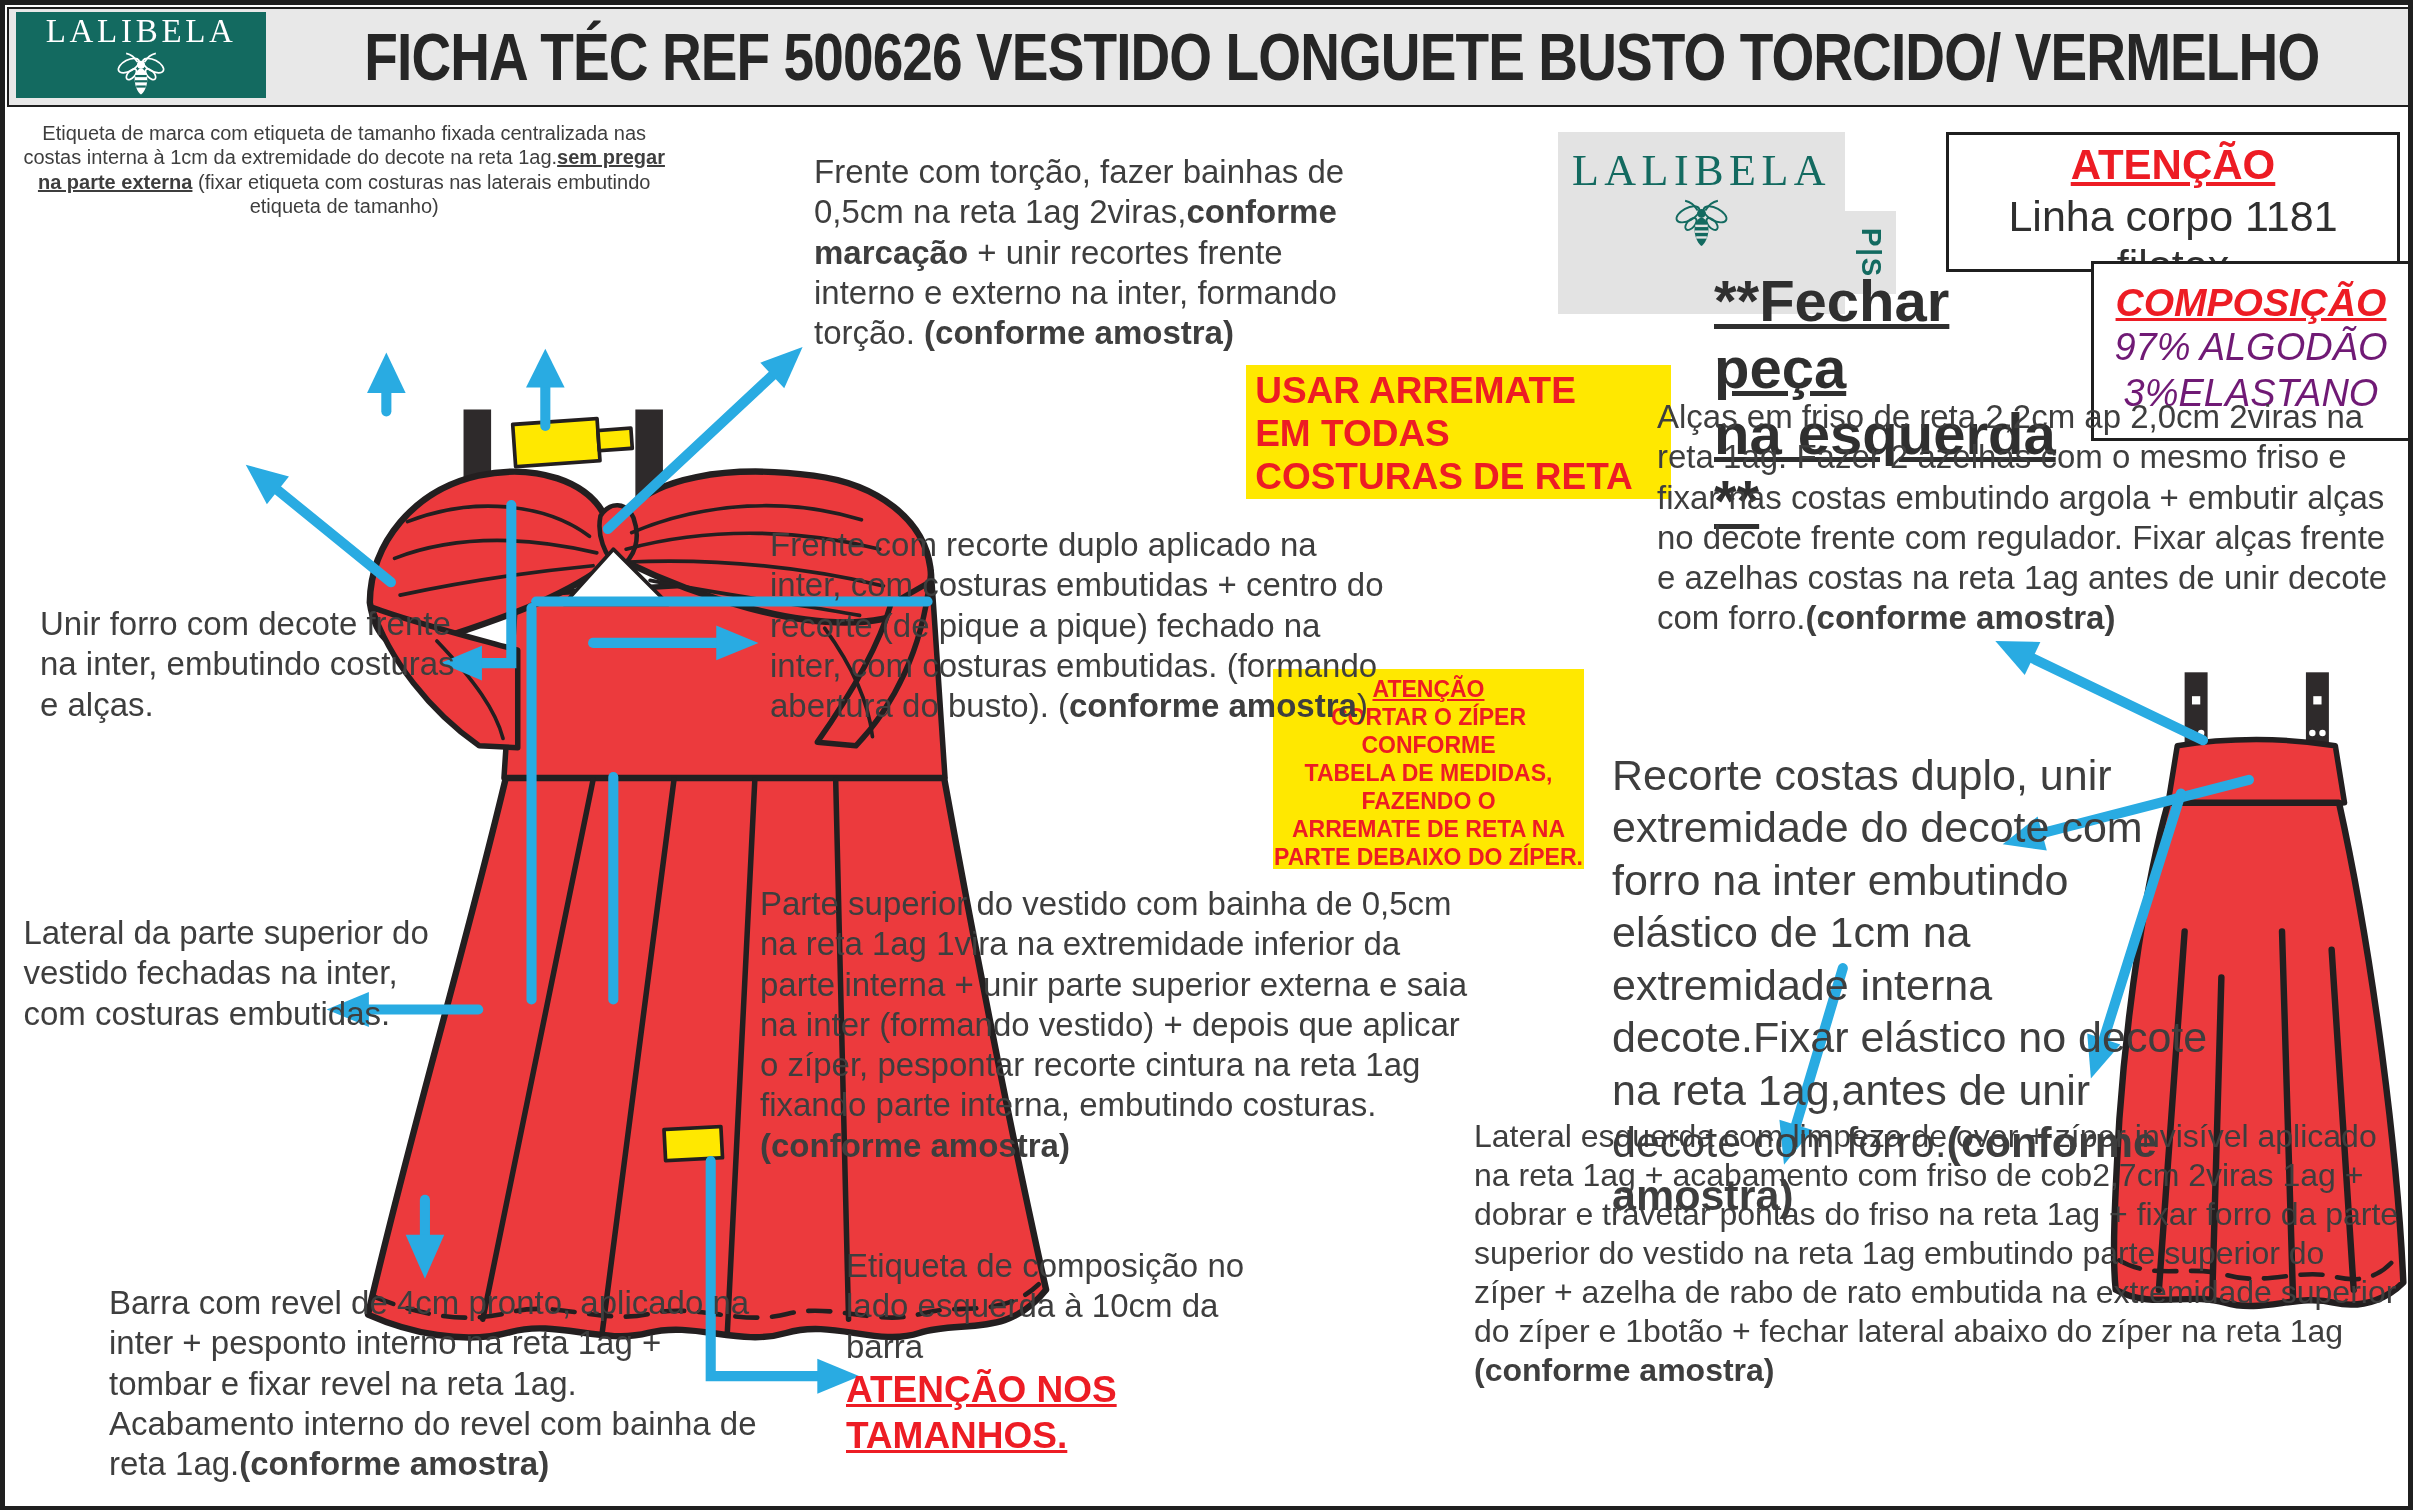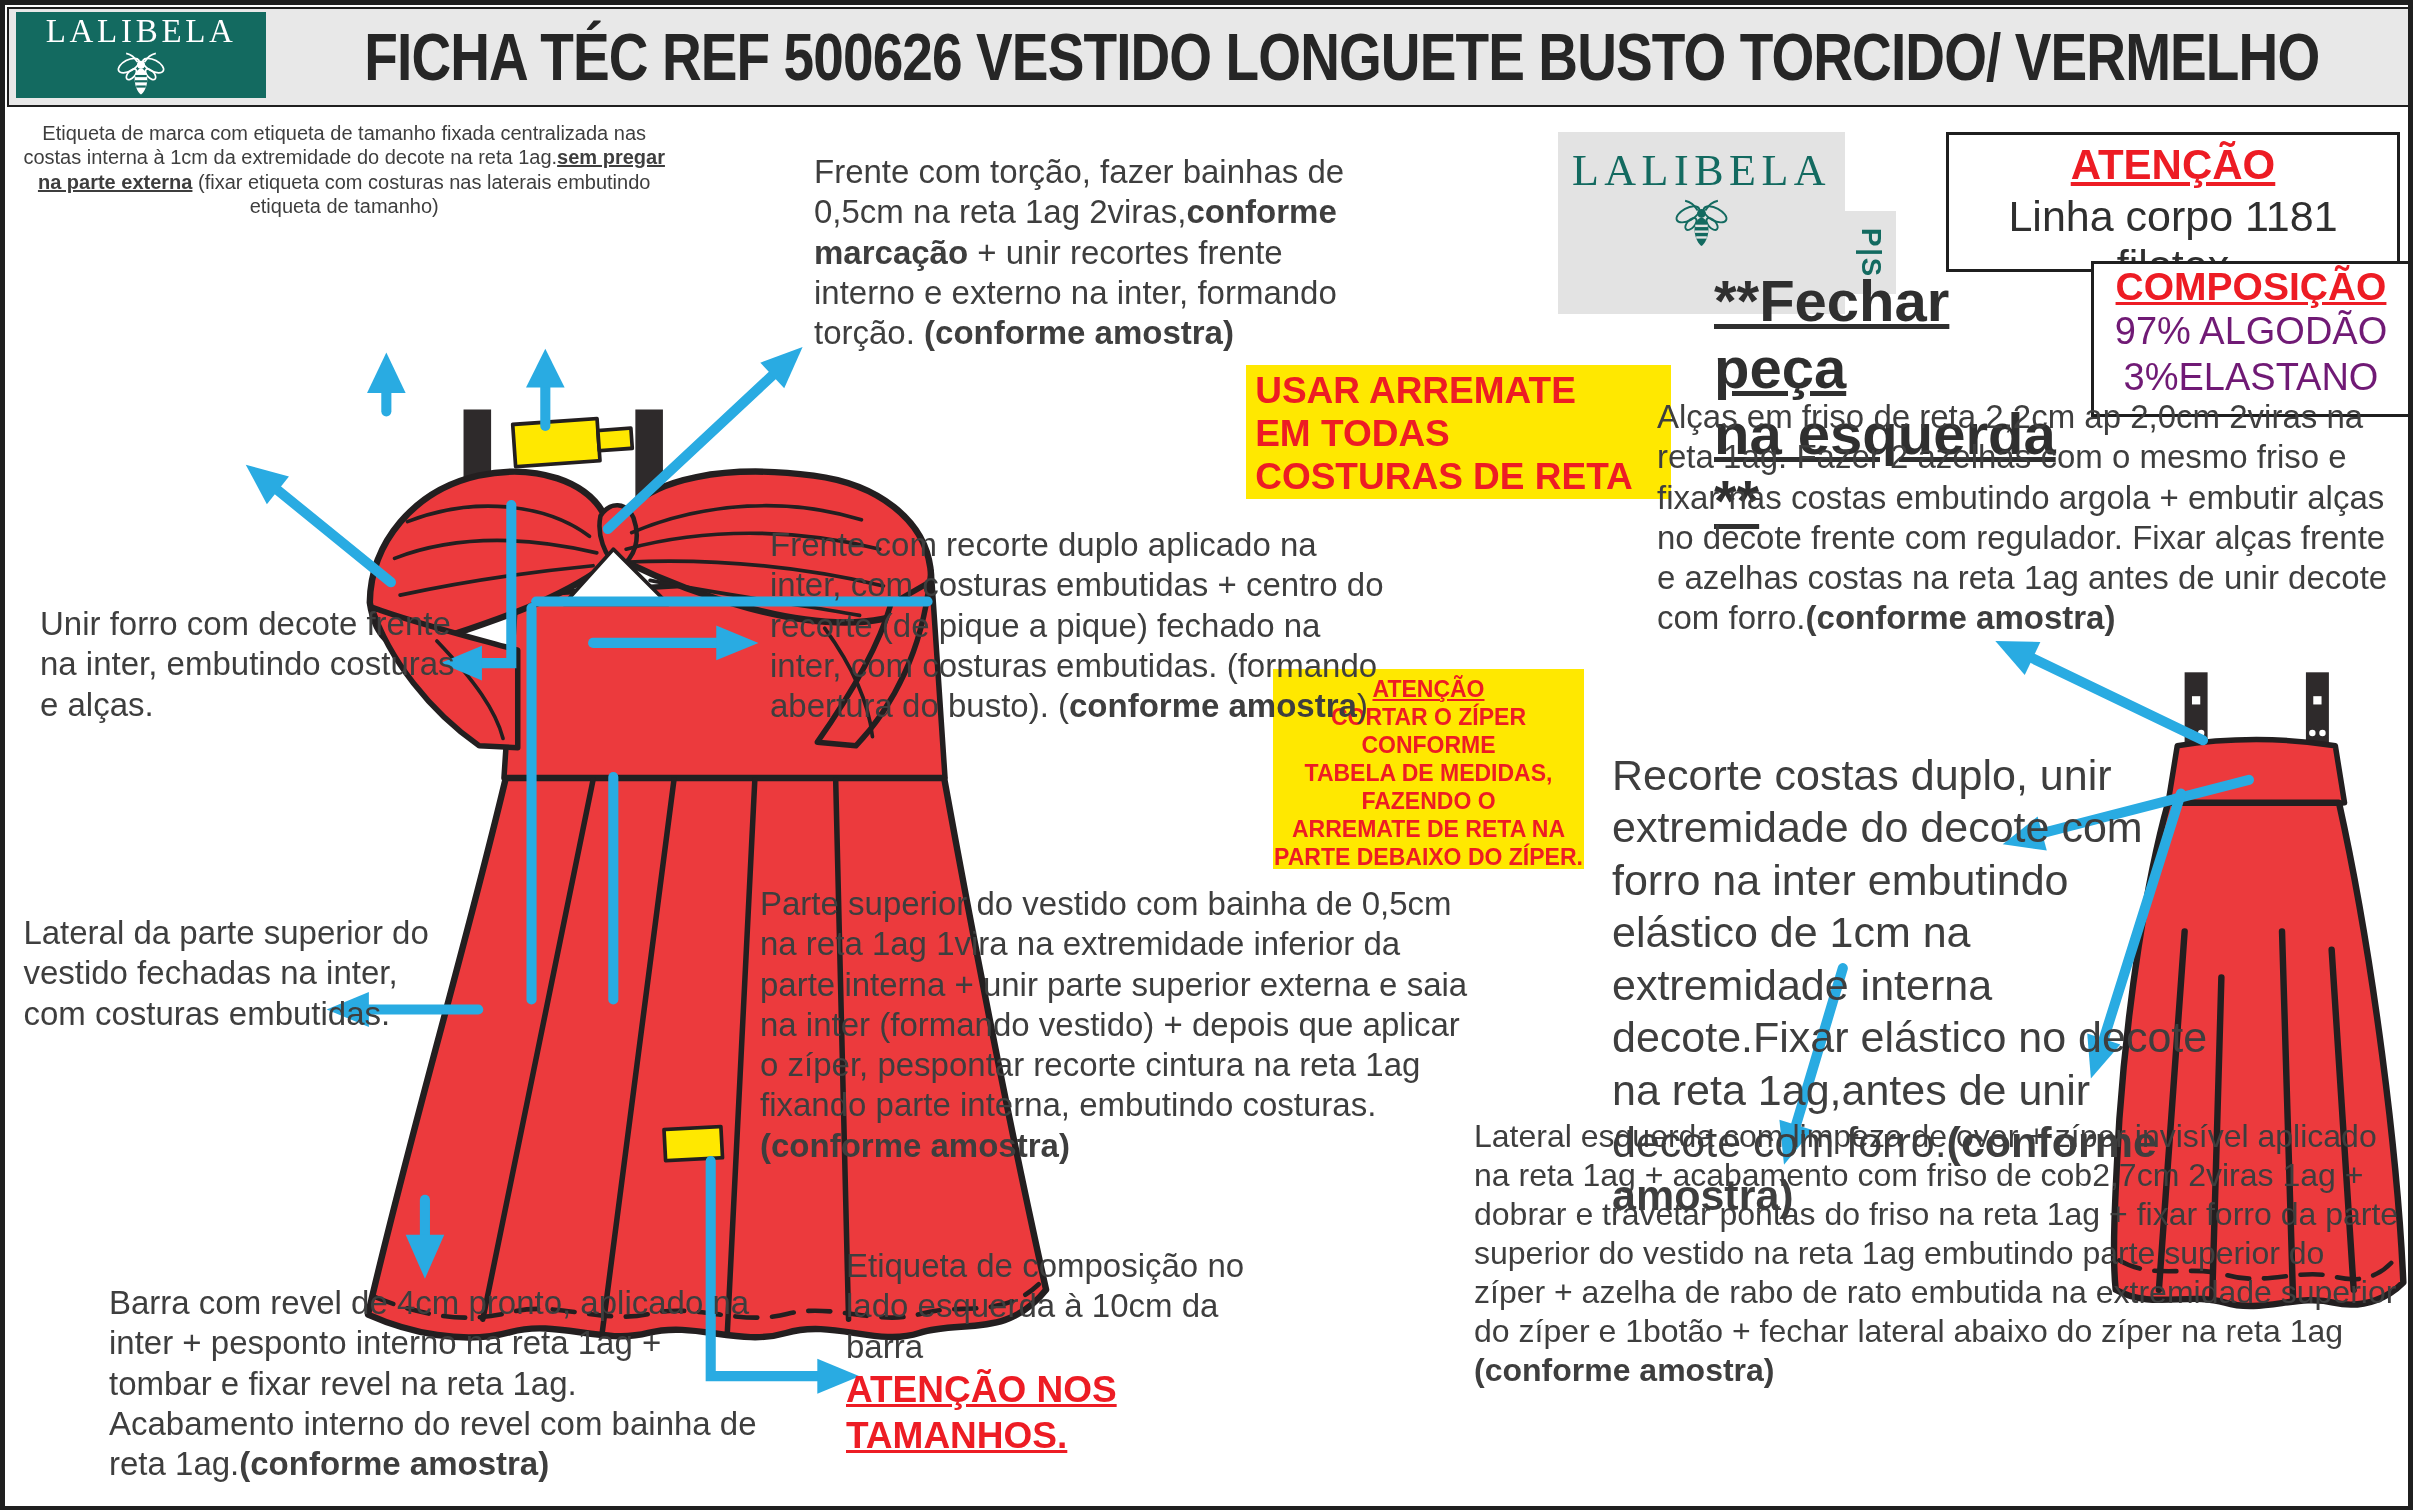--- a/index.html
+++ b/index.html
@@ -22,21 +22,21 @@
   .ybox{position:absolute;background:#ffe800;color:#ed1c24;font-weight:700;}
   .ybox1{left:1241px;top:360px;width:425px;height:134px;font-size:37px;line-height:1.17;padding:3.7px 9.2px;box-sizing:border-box;}
   .ybox2{left:1268px;top:664px;width:311px;height:200px;font-size:23px;line-height:1.22;text-align:center;
          padding-top:5.5px;box-sizing:border-box;}
   .ybox2 .t{text-decoration:underline;}
   
   .bbox{position:absolute;background:#ffffff;border:3.7px solid #1f1f1f;text-align:center;box-sizing:border-box;}
   .attn{left:1941px;top:127px;width:454px;height:140px;padding-top:5.5px;}
   .attn .t{color:#ed1c24;font-weight:700;font-size:42px;text-decoration:underline;}
   .attn .l{color:#2f2f2f;font-size:43px;margin-top:3.7px;}
-  .comp{left:2086px;top:256px;width:320px;height:156px;padding-top:1px;}
+  .comp{left:2086px;top:256px;width:320px;height:180px;padding-top:17px;font-style:italic;}
   .comp .t{color:#ed1c24;font-weight:700;font-size:39px;text-decoration:underline;}
   .comp .l{color:#701a75;font-size:38px;line-height:1.2;}
   .interlock{position:absolute;left:1709px;top:263px;width:368px;color:#2f2f2f;font-weight:700;font-size:58px;line-height:1.15;}
   .interlock div{text-decoration:underline;}
   
   .logo2{position:absolute;left:1553px;top:127px;width:287px;height:182px;background:#e3e3e3;
          display:flex;flex-direction:column;align-items:center;}
   .logo2 .w{font-family:"Liberation Serif",serif;color:#136a60;font-size:44px;letter-spacing:5.5px;margin-top:13px;}
   .tab{position:absolute;left:1840px;top:206px;width:51px;height:83px;background:#e3e3e3;color:#136a60;
        display:flex;align-items:center;justify-content:center;font-size:27.6px;font-weight:bold;}

